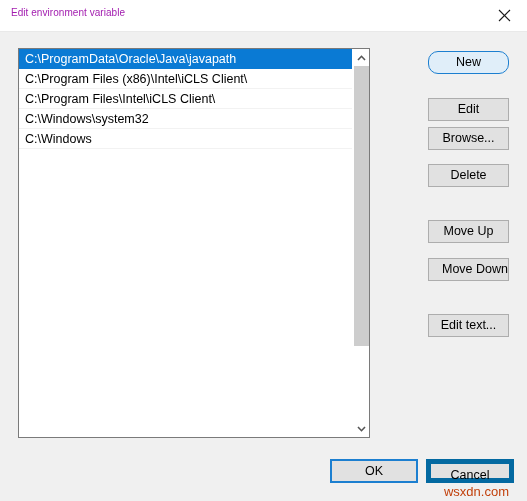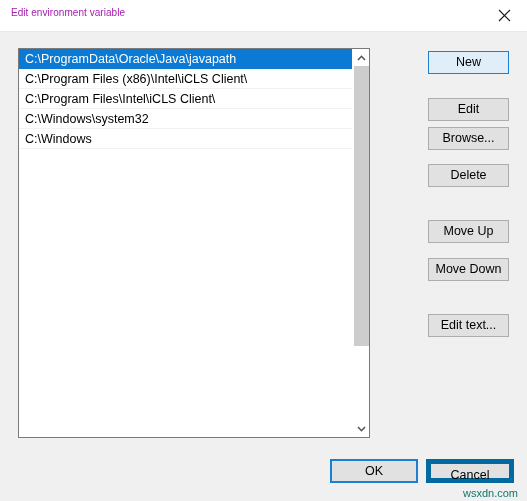--- a/index.html
+++ b/index.html
@@ -146,26 +146,26 @@
     text-align: center;
     line-height: 21px;
     padding: 0;
     white-space: nowrap;
     overflow: hidden;
   }
   .btn.focused {
     background: #e0eef9;
     border: 1px solid #1c7fd0;
   }
-  #btn-new       { left: 428px; top: 51px; }
+  #btn-new       { left: 428px; top: 51px; border-radius: 10px; }
   #btn-edit      { left: 428px; top: 98px; }
   #btn-browse    { left: 428px; top: 127px; }
   #btn-delete    { left: 428px; top: 164px; }
   #btn-move-up   { left: 428px; top: 220px; }
-  #btn-move-down { left: 428px; top: 258px; }
+  #btn-move-down { left: 428px; top: 258px; text-align: right; }
   #btn-edit-text { left: 428px; top: 314px; }
 
   
   #btn-ok {
     position: absolute;
     left: 330px;
     top: 459px;
     width: 88px;
     height: 24px;
     background: #e1e1e1;
@@ -191,24 +191,24 @@
     font-size: 12.5px;
     color: #000000;
     text-align: center;
     line-height: 22px;
     padding: 0;
   }
 
   
   #watermark {
     position: absolute;
-    right: 9px;
+    right: 18px;
     bottom: 2px;
-    font-size: 11px;
-    color: #0f766e;
+    font-size: 13px;
+    color: #c2410c;
     white-space: nowrap;
   }
 </style>
 </head>
 <body>
 
 <div id="dialog">
 
   <div id="titlebar">
     <div id="title-text">Edit environment variable</div>

